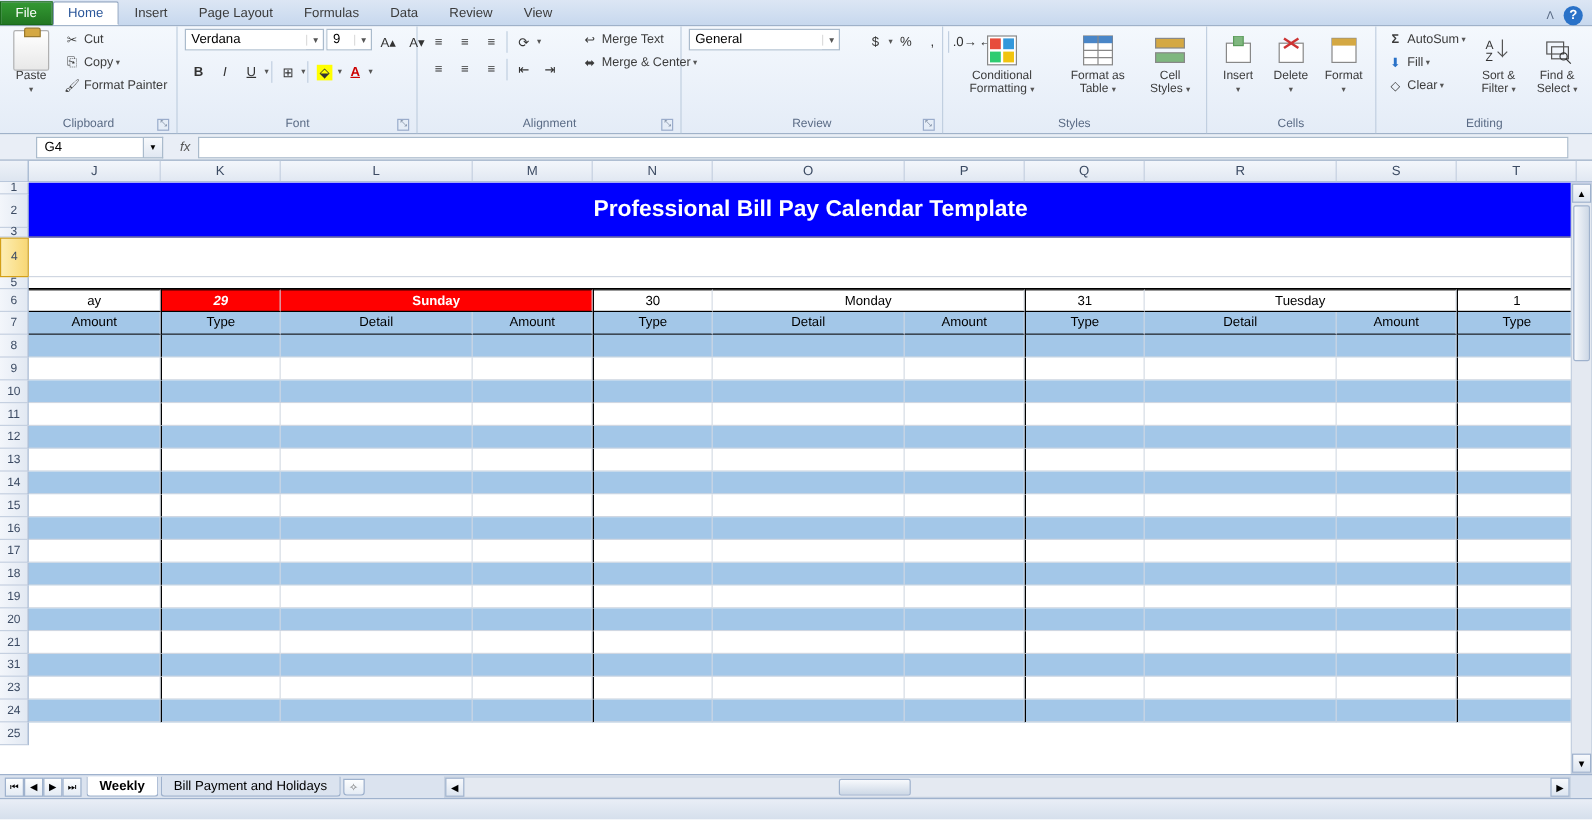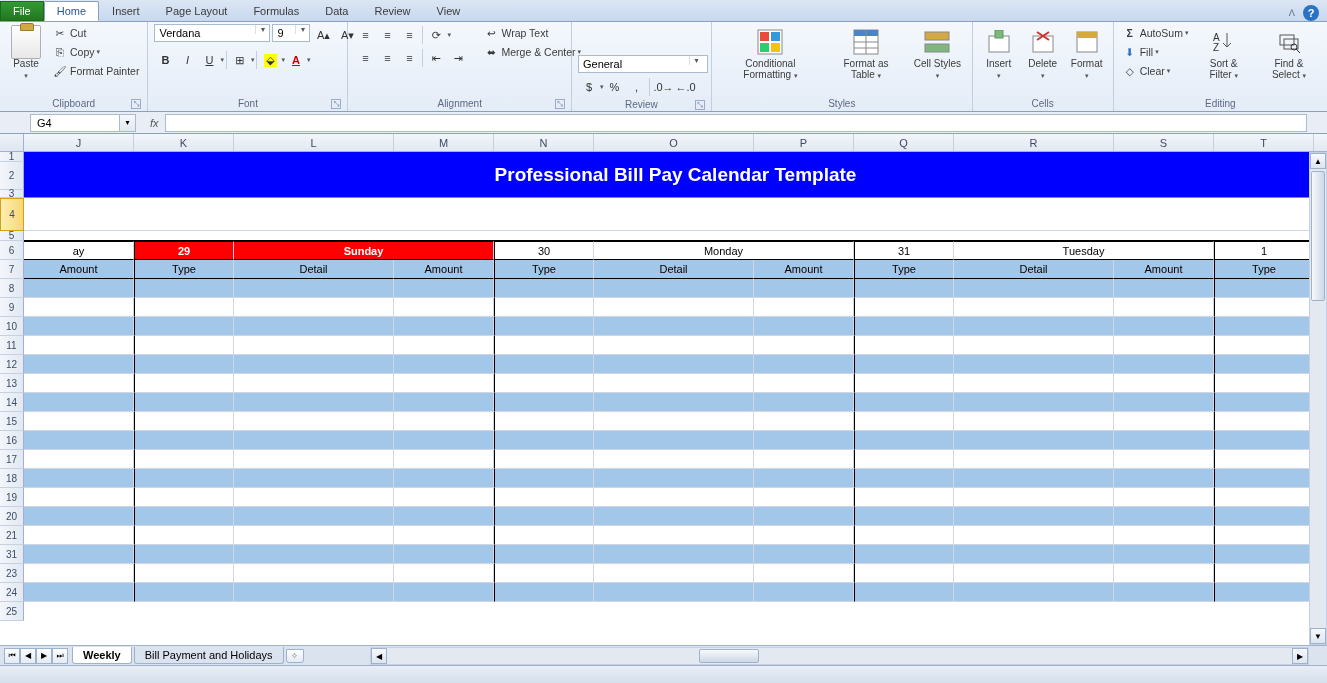--- a/index.html
+++ b/index.html
@@ -20,21 +20,21 @@
 .group-label { text-align:center; font-size:10px; color:#5a6b85; padding:1px 0 2px 0; position:relative; }
 .group-label .launcher { position:absolute; right:0; bottom:2px; width:10px; height:10px; border:1px solid #9aaccb; font-size:7px; line-height:8px; text-align:center; color:#5a6b85; cursor:pointer; }
 
 .big-btn { display:flex; flex-direction:column; align-items:center; padding:2px 4px; cursor:pointer; min-width:40px; }
 .big-btn .icon { width:32px; height:32px; display:flex; align-items:center; justify-content:center; }
 .big-btn .lbl { font-size:10px; color:#3b3b3b; text-align:center; line-height:11px; }
 .small-row { display:flex; align-items:center; gap:2px; padding:1px 2px; cursor:pointer; font-size:10.5px; color:#3b3b3b; white-space:nowrap; }
 .small-row .ic { width:16px; height:16px; display:flex; align-items:center; justify-content:center; }
 .vcol { display:flex; flex-direction:column; gap:1px; }
 
-.combo { display:flex; align-items:flex-start; border:1px solid #abc; background:#fff; height:18px; }
+.combo { display:flex; align-items:center; border:1px solid #abc; background:#fff; height:18px; }
 .combo input { border:none; outline:none; font-size:11px; padding:0 4px; height:16px; }
 .combo .dd { width:14px; text-align:center; font-size:8px; color:#555; cursor:pointer; border-left:1px solid #ddd; }
 
 .btnrow { display:flex; gap:0; }
 .ribbtn { width:22px; height:22px; border:1px solid transparent; display:flex; align-items:center; justify-content:center; cursor:pointer; font-size:11px; color:#333; }
 .sep { width:1px; background:#c1cfe0; margin:2px 2px; align-self:stretch; }
 
 
 .paste-ic { width:30px; height:34px; background: linear-gradient(#fff,#e8e8e8); border:1px solid #b0b0b0; border-radius:2px; position:relative; }
 .paste-ic::before { content:""; position:absolute; top:-3px; left:8px; width:12px; height:6px; background:#d4a843; border:1px solid #9a7a2f; border-radius:2px 2px 0 0; }
@@ -201,34 +201,34 @@
           <div class="ribbtn">≡</div>
           <div class="sep"></div>
           <div class="ribbtn">⇤</div>
           <div class="ribbtn">⇥</div>
         </div>
       </div>
       <div class="sep"></div>
       <div class="vcol">
         <div class="small-row">
             <span class="ic">↩</span>
-            <span>Wrap Text</span>
+            <span>Merge Text</span>
           </div>
         <div class="small-row">
             <span class="ic">⬌</span>
             <span>Merge &amp; Center</span> 
             <span class="tri-down">▾</span>
           </div>
       </div>
     </div>
     <div class="group-label"><span>Alignment</span><span class="launcher">⤡</span></div>
   </div>
 
   <div class="group" style="min-width:140px;">
-    <div class="group-body" style="flex-direction:column; gap:3px;margin-top:31px;">
+    <div class="group-body" style="gap:18px;">
       <div class="combo" style="width:130px;">
           <input style="width: 110px;" value="General">
           <span class="dd">▾</span>
         </div>
       <div class="btnrow">
         <div class="ribbtn">$</div>
           <span class="tri-down" style="align-self:center">▾</span>
         <div class="ribbtn">%</div>
         <div class="ribbtn">,</div>
         <div class="sep"></div>
@@ -411,21 +411,21 @@
         <div class="rowhdr">23</div>
         <div class="rowhdr">24</div>
         <div class="rowhdr">25</div>
       </div>
     <div class="cells" id="cells">
         <div class="title-merge">Professional Bill Pay Calendar Template</div>
         <div class="gap4"></div>
         <div class="gap5"></div>
         <div class="datarow">
           <div class="cell hdr6" style="width: 110px; justify-content: center;">ay</div>
-          <div class="cell hdr6 red wk" style="width: 100px; font-weight: bold; justify-content: center;">29</div>
+          <div class="cell hdr6 red wk" style="width: 100px; font-weight: bold; justify-content: center; font-style: italic;">29</div>
           <div class="cell hdr6 red" style="width: 260px; font-weight: bold; justify-content: center;">Sunday</div>
           <div class="cell hdr6 wk" style="width: 100px; justify-content: center;">30</div>
           <div class="cell hdr6" style="width: 260px; justify-content: center;">Monday</div>
           <div class="cell hdr6 wk" style="width: 100px; justify-content: center;">31</div>
           <div class="cell hdr6" style="width: 260px; justify-content: center;">Tuesday</div>
           <div class="cell hdr6 wk" style="width: 100px; justify-content: center;">1</div>
         </div>
         <div class="datarow">
           <div class="cell hdr7" style="width: 110px;">Amount</div>
           <div class="cell hdr7 thick-left" style="width: 100px;">Type</div>

